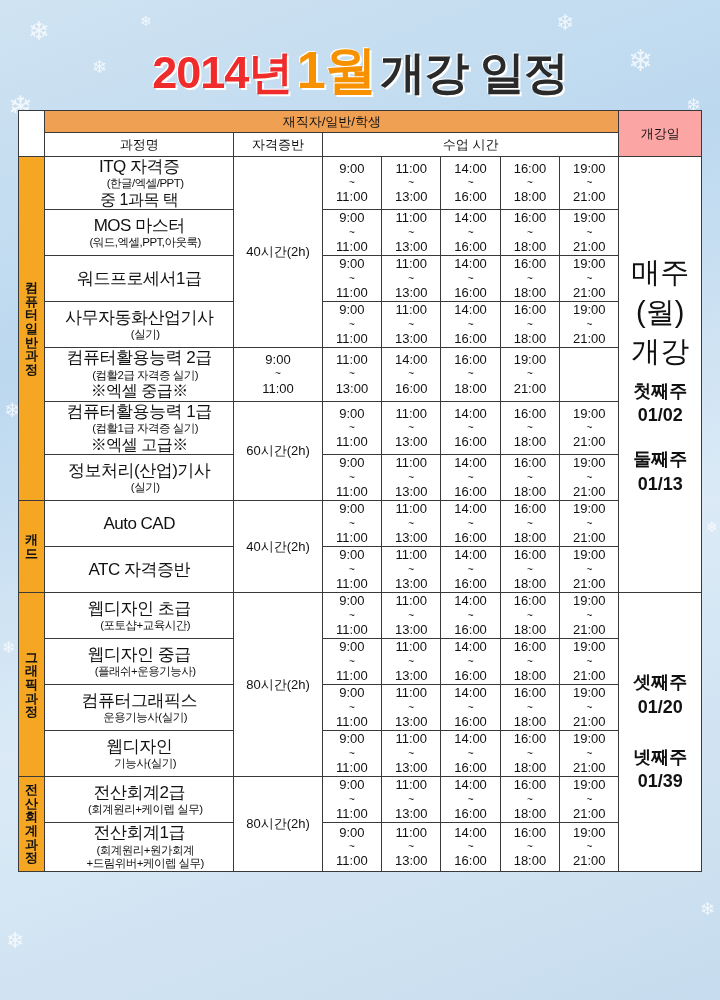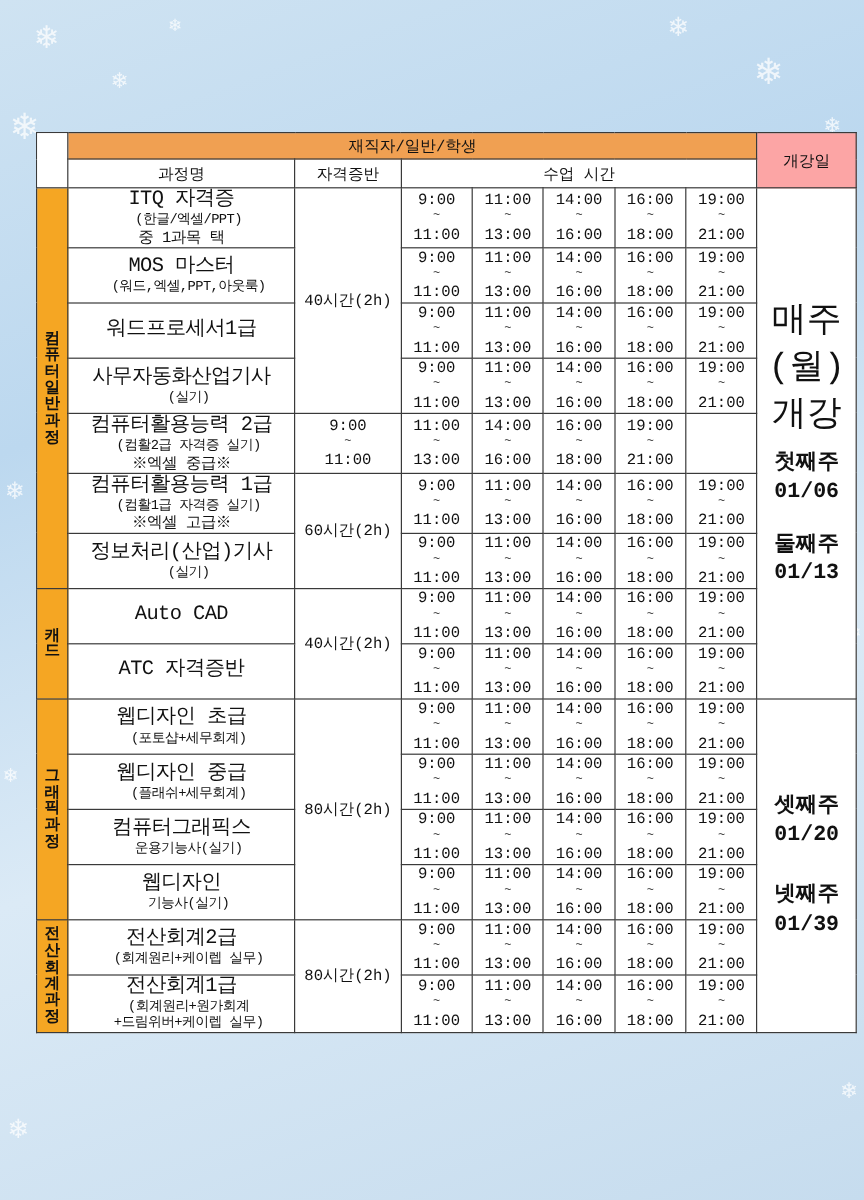--- a/index.html
+++ b/index.html
@@ -29,24 +29,23 @@
     font-size: 45px;
     letter-spacing: -1px;
     white-space: nowrap;
   }
   .t-red { color: #ef2b2b; text-shadow: 2px 2px 0 #ffffff, -1px -1px 0 #ffffff; }
   .t-orange { color: #f79100; text-shadow: 2px 2px 0 #ffffff, -1px -1px 0 #ffffff; font-size: 52px; }
   .t-dark { color: #2a2a2a; text-shadow: 2px 2px 0 #ffffff, -1px -1px 0 #ffffff; }
 
   .table-area {
     position: absolute;
-    left: 30px;
+    left: 18px;
     top: 110px;
     width: 684px;
-    font-family: Liberation Mono, monospace;
   }
   table.sched {
     border-collapse: collapse;
     width: 684px;
     background: #ffffff;
     table-layout: fixed;
   }
   table.sched td, table.sched th {
     border: 1px solid #3a3a3a;
     text-align: center;
@@ -86,21 +85,21 @@
     padding: 2px 0;
   }
   .cat span { display: block; }
   .course {
     width: 188px;
     padding: 3px 2px;
     line-height: 1.18;
   }
   .course .main { font-size: 17px; letter-spacing: -0.5px; }
   .course .sub { font-size: 11.5px; letter-spacing: -0.5px; padding-left: 12px; }
-  .course .sub2 { font-size: 13px; letter-spacing: -0.5px; }
+  .course .sub2 { font-size: 16px; letter-spacing: -0.5px; }
   .hours { width: 88px; font-size: 14px; }
   .slot {
     width: 59px;
     font-size: 12px;
     line-height: 1.25;
     padding: 2px 0;
   }
   .slot .tilde { font-size: 10px; display: block; }
   .start { width: 80px; }
   .start-big { font-size: 29px; line-height: 1.35; font-weight: normal; }
@@ -118,20 +117,25 @@
   <span class="snow" style="left:556px;top:12px;font-size:22px;">❄</span>
   <span class="snow" style="left:628px;top:46px;font-size:30px;">❄</span>
   <span class="snow" style="left:686px;top:96px;font-size:18px;">❄</span>
   <span class="snow" style="left:672px;top:160px;font-size:14px;">❄</span>
   <span class="snow" style="left:4px;top:400px;font-size:20px;">❄</span>
   <span class="snow" style="left:2px;top:640px;font-size:16px;">❄</span>
   <span class="snow" style="left:706px;top:520px;font-size:14px;">❄</span>
   <span class="snow" style="left:6px;top:930px;font-size:22px;">❄</span>
   <span class="snow" style="left:700px;top:900px;font-size:18px;">❄</span>
 
+  <div class="title-wrap">
+    <span class="title t-red">2014년</span>
+    <span class="title t-orange">1월</span>
+    <span class="title t-dark">개강 일정</span>
+  </div>
 
   <div class="table-area">
     <table class="sched">
       <colgroup>
         <col style="width:26px">
         <col style="width:188px">
         <col style="width:88px">
         <col style="width:59px">
         <col style="width:59px">
         <col style="width:59px">
@@ -195,21 +199,21 @@
           <span class="tilde">~</span>
           <span>21:00</span>
         </td>
 
         <td class="start" rowspan="9">
           <div class="start-big">매주</div>
           <div class="start-big">(월)</div>
           <div class="start-big">개강</div>
           <div style="height:8px"></div>
           <div class="start-line">첫째주</div>
-          <div class="start-line d">01/06</div>
+          <div class="start-line d">01/02</div>
           <div style="height:20px"></div>
           <div class="start-line">둘째주</div>
           <div class="start-line d">01/13</div>
         </td>
       </tr>
 
       <tr>
         <td class="course">
           <div class="main">MOS 마스터</div>
           <div class="sub">(워드,엑셀,PPT,아웃룩)</div>
@@ -473,21 +477,21 @@
       <tr>
         <td class="cat" rowspan="4">
           <span>그</span>
           <span>래</span>
           <span>픽</span>
           <span>과</span>
           <span>정</span>
         </td>
         <td class="course">
           <div class="main">웹디자인 초급</div>
-          <div class="sub">(포토샵+세무회계)</div>
+          <div class="sub">(포토샵+교육시간)</div>
         </td>
         <td class="hours" rowspan="4">80시간(2h)</td>
         <td class="slot">
           <span>9:00</span>
           <span class="tilde">~</span>
           <span>11:00</span>
         </td>
         <td class="slot">
           <span>11:00</span>
           <span class="tilde">~</span>
@@ -514,21 +518,21 @@
           <div class="start-line d">01/20</div>
           <div style="height:26px"></div>
           <div class="start-line">넷째주</div>
           <div class="start-line d">01/39</div>
         </td>
       </tr>
 
       <tr>
         <td class="course">
           <div class="main">웹디자인 중급</div>
-          <div class="sub">(플래쉬+세무회계)</div>
+          <div class="sub">(플래쉬+운용기능사)</div>
         </td>
         <td class="slot">
           <span>9:00</span>
           <span class="tilde">~</span>
           <span>11:00</span>
         </td>
         <td class="slot">
           <span>11:00</span>
           <span class="tilde">~</span>
           <span>13:00</span>

